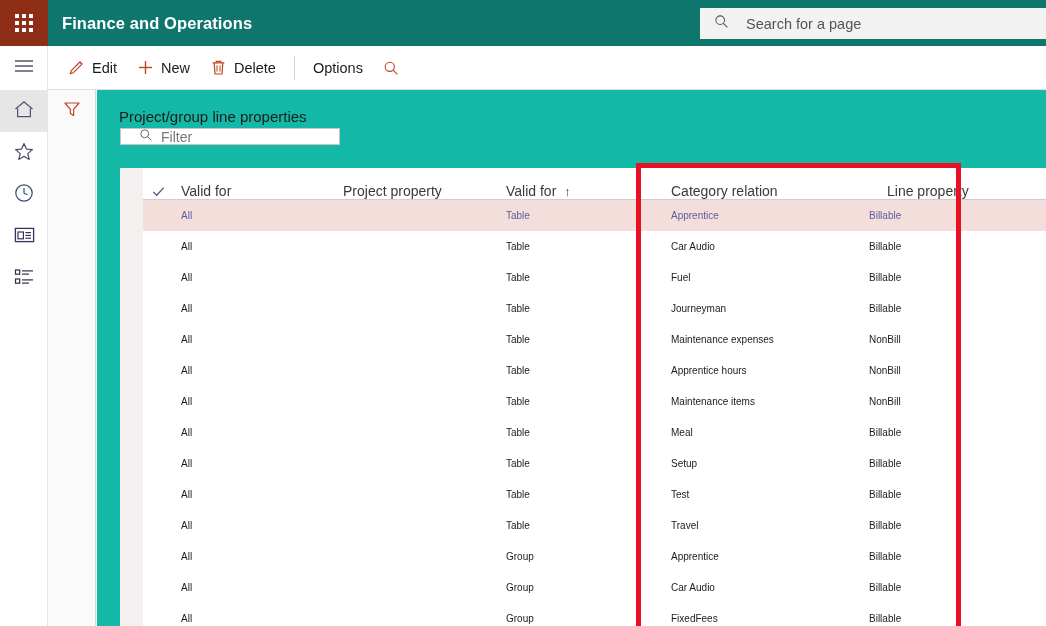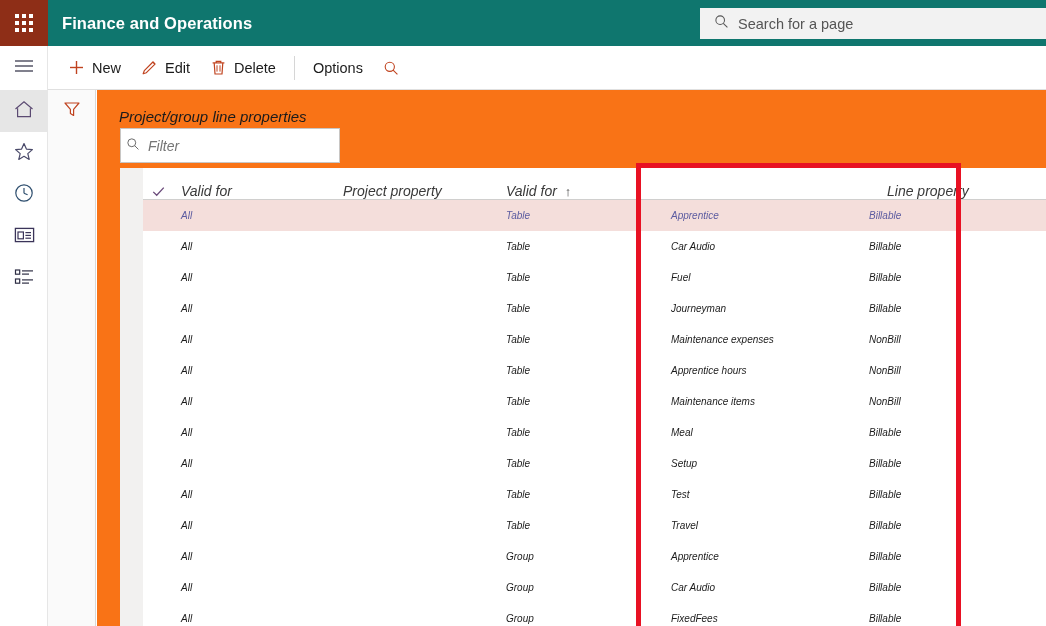--- a/index.html
+++ b/index.html
@@ -45,20 +45,21 @@
     position: absolute; left: 700px; top: 8px;
     width: 380px; height: 31px;
     background: #f2f2f2;
     display: flex; align-items: center;
     padding-left: 14px;
   }
   .topsearch .mag { margin-right: 9px; display: block; }
   .topsearch-text {
     color: #555555; font-size: 14.5px;
     white-space: nowrap;
+    margin-left: 8px;
   }
 
   
   .rail {
     position: absolute; top: 46px; left: 0;
     width: 48px; height: 580px;
     background: #ffffff;
     border-right: 1px solid #e6e6e6;
   }
   .rail-item {
@@ -102,35 +103,34 @@
   .filterpane .fbtn {
     width: 48px; height: 42px;
     display: flex; align-items: center; justify-content: center;
     cursor: pointer;
   }
 
   
   .content {
     position: absolute; top: 90px; left: 97px;
     width: 949px; height: 536px;
-    background: #f97316;
-    font-style: italic;
+    background: #14b8a6;
   }
   .page-title {
     position: absolute; top: 18px; left: 22px;
     font-size: 15px; color: #1b1b1b;
     white-space: nowrap;
   }
   .filterbox {
     position: absolute; top: 38px; left: 23px;
-    width: 220px; height: 35px;
+    width: 220px; height: 17px;
     background: #ffffff;
     border: 1px solid #c8c6c4;
     display: flex; align-items: center;
-    padding-left: 5px;
+    padding-left: 18px;
   }
   .filterbox .mag { margin-right: 8px; display: block; }
   .filterbox-text { color: #767676; font-size: 14px; }
 
   
   .grid {
     position: absolute; top: 78px; left: 23px;
     width: 933px; height: 458px;
     background: #ffffff;
   }
@@ -299,35 +299,35 @@
       </svg>
     </span>
   </div>
 </div>
 
 <div class="cmdbar">
 
   <div class="cmd">
     <span class="glyph">
       <svg width="17" height="17" viewBox="0 0 17 17">
-        <line x1="8.5" y1="2" x2="8.5" y2="15" stroke="#c0431f" stroke-width="1.4"></line>
-        <line x1="2" y1="8.5" x2="15" y2="8.5" stroke="#c0431f" stroke-width="1.4"></line>
-      </svg>
-    </span>
-    <span>New</span>
+        <path d="M2.2 14.8 L3.3 11.6 L11.9 3 L14 5.1 L5.4 13.7 Z" fill="none" stroke="#c0431f" stroke-width="1.2" stroke-linejoin="round"></path>
+        <line x1="11.9" y1="3" x2="14" y2="5.1" stroke="#c0431f" stroke-width="1.2"></line>
+      </svg>
+    </span>
+    <span>Edit</span>
   </div>
 
   <div class="cmd">
     <span class="glyph">
       <svg width="17" height="17" viewBox="0 0 17 17">
-        <path d="M2.2 14.8 L3.3 11.6 L11.9 3 L14 5.1 L5.4 13.7 Z" fill="none" stroke="#c0431f" stroke-width="1.2" stroke-linejoin="round"></path>
-        <line x1="11.9" y1="3" x2="14" y2="5.1" stroke="#c0431f" stroke-width="1.2"></line>
-      </svg>
-    </span>
-    <span>Edit</span>
+        <line x1="8.5" y1="2" x2="8.5" y2="15" stroke="#c0431f" stroke-width="1.4"></line>
+        <line x1="2" y1="8.5" x2="15" y2="8.5" stroke="#c0431f" stroke-width="1.4"></line>
+      </svg>
+    </span>
+    <span>New</span>
   </div>
 
   <div class="cmd">
     <span class="glyph">
       <svg width="17" height="17" viewBox="0 0 17 17">
         <line x1="2.6" y1="3.9" x2="14.4" y2="3.9" stroke="#c0431f" stroke-width="1.2"></line>
         <path d="M6.2 3.9 L6.2 2.3 L10.8 2.3 L10.8 3.9" fill="none" stroke="#c0431f" stroke-width="1.2"></path>
         <path d="M4.2 3.9 L5 15 L12 15 L12.8 3.9" fill="none" stroke="#c0431f" stroke-width="1.2"></path>
         <line x1="7" y1="6.3" x2="7" y2="12.6" stroke="#c0431f" stroke-width="1"></line>
         <line x1="10" y1="6.3" x2="10" y2="12.6" stroke="#c0431f" stroke-width="1"></line>
@@ -388,20 +388,23 @@
       <div class="hcell h-validfor1">
         <span>Valid for</span>
       </div>
       <div class="hcell h-projrel">
         <span>Project property</span>
       </div>
       <div class="hcell h-validfor2">
         <span>Valid for</span>
         <span class="sort-arrow">↑</span>
       </div>
+      <div class="hcell h-catrel">
+        <span>Category relation</span>
+      </div>
       <div class="hcell h-lineprop">
         <span>Line property</span>
       </div>
     </div>
 
     <div class="rows" id="grid-rows">
         <div class="row selected">
           <div class="cell c-validfor1">All</div>
           <div class="cell c-validfor2">Table</div>
           <div class="cell c-catrel">Apprentice</div>

